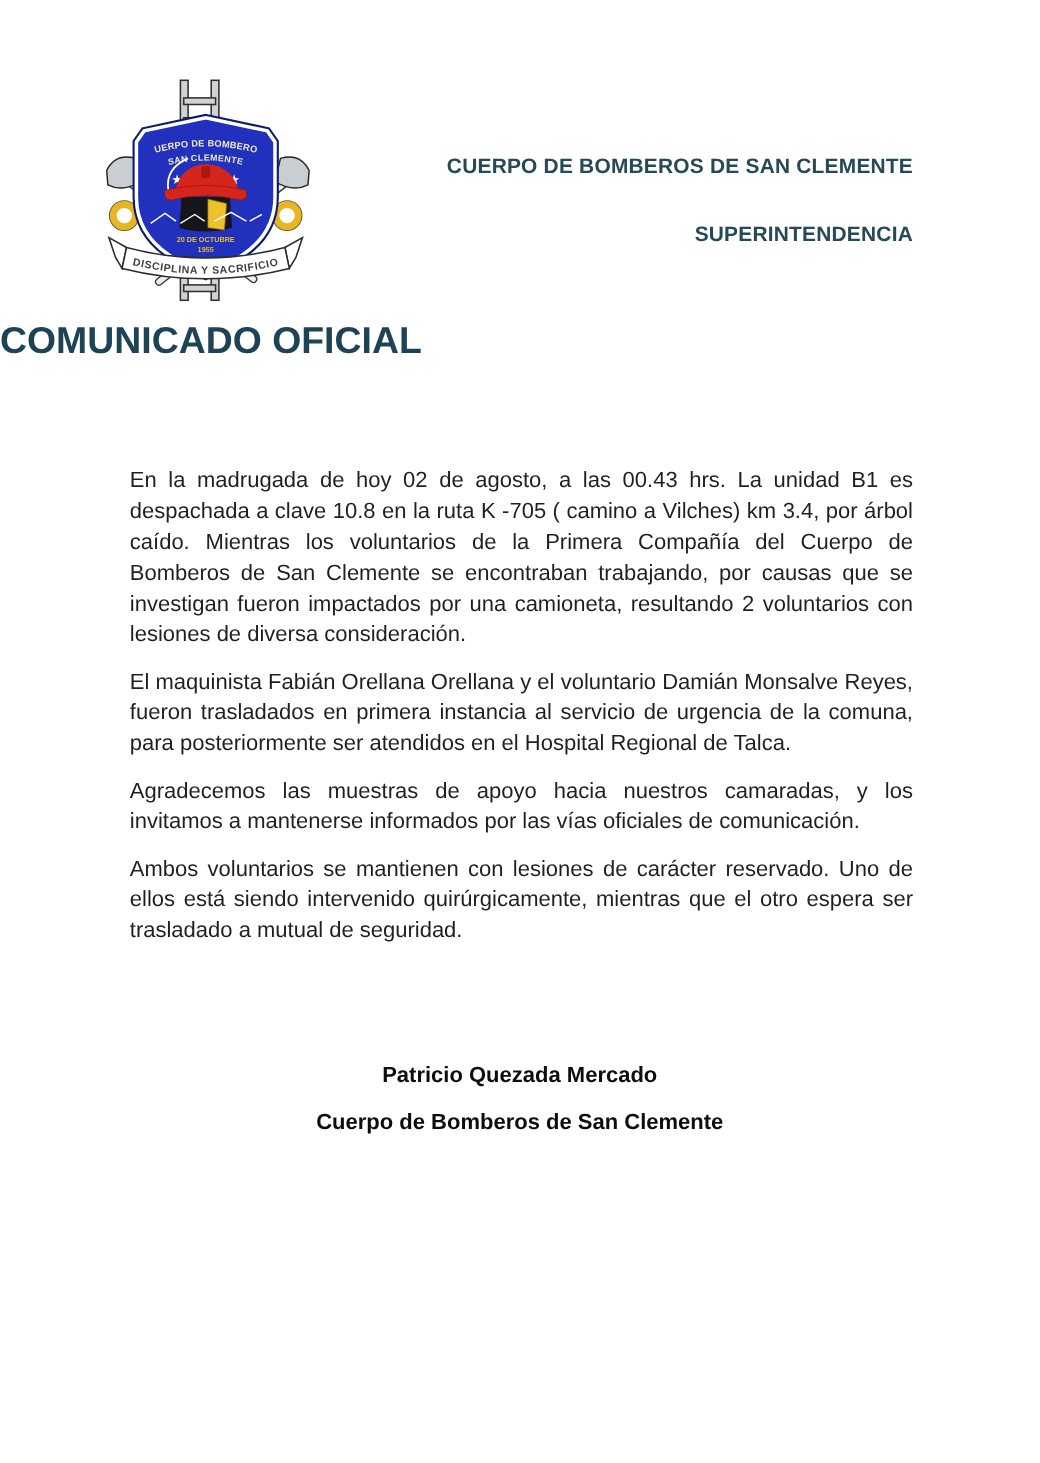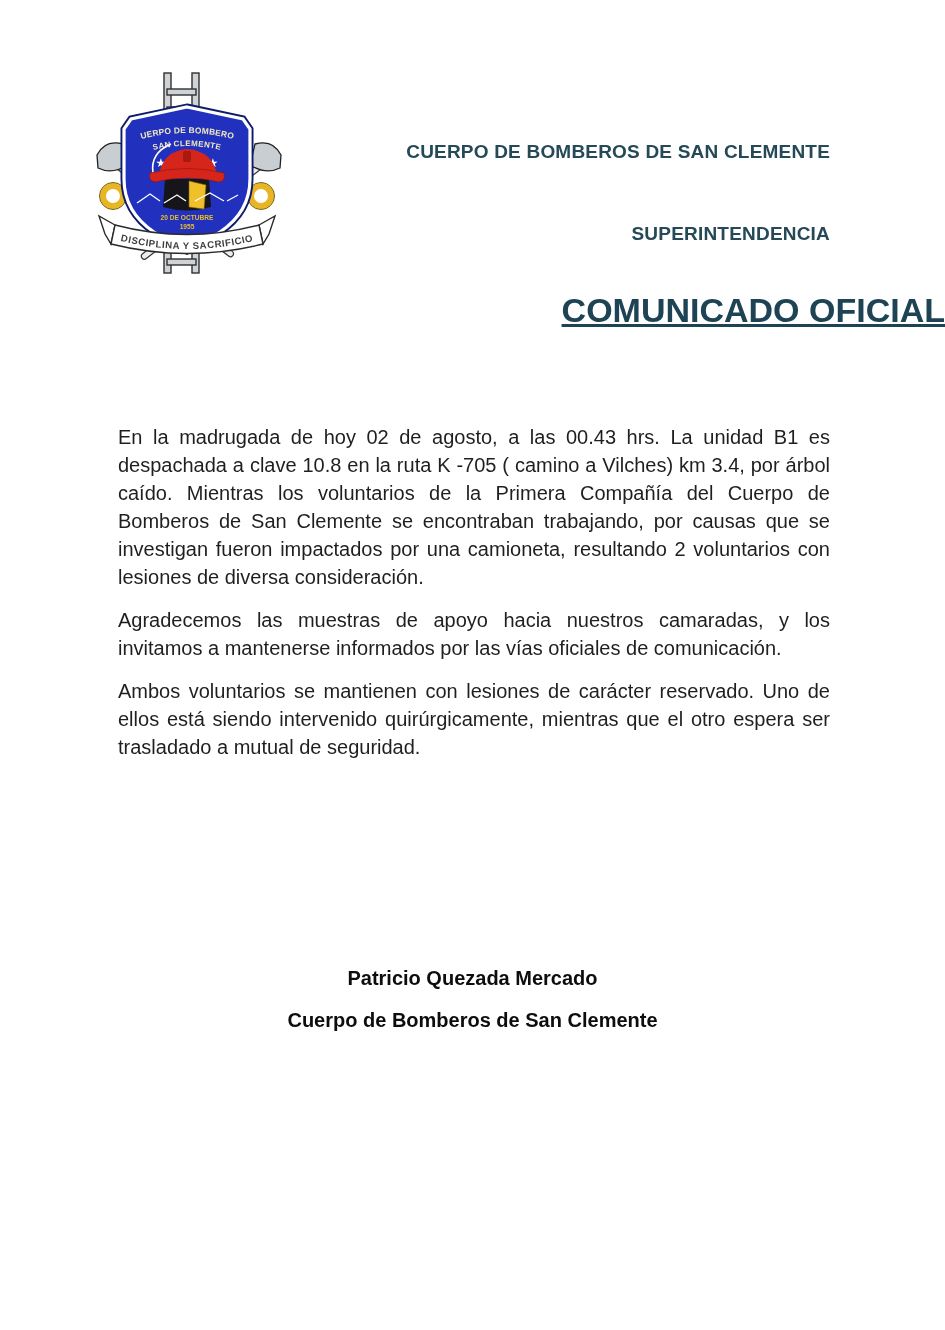--- a/index.html
+++ b/index.html
@@ -10,26 +10,26 @@
   }
   .page { position: absolute; inset: 0; background: #ffffff; }
 
   .crest { position: absolute; left: 93px; top: 66px; width: 192px; height: 220px; }
 
   .header-block {
     position: absolute; top: 141px; right: 115px; text-align: right;
     color: #254957; font-weight: bold; font-size: 19px; line-height: 22px;
     letter-spacing: 0.2px;
   }
-  .header-block .dept { margin-top: 60px; }
+  .header-block .dept { margin-top: 40px; }
 
   .doc-title {
     position: absolute; top: 289px; left: 0; width: 100%;
-    text-align: right; color: #1e4355; font-weight: bold;
-    font-size: 34px; letter-spacing: 0px; line-height: 42px; text-decoration: underline;
+    text-align: left; color: #1e4355; font-weight: bold;
+    font-size: 34px; letter-spacing: 0px; line-height: 42px;
   }
 
   .content {
     position: absolute; top: 423px; left: 118px; width: 712px;
     color: #1f1f1f; font-size: 20px; line-height: 28px;
     text-align: justify;
   }
   .content p { margin: 0 0 15px 0; }
 
   .signature {
@@ -131,20 +131,21 @@
 
   <div class="header-block">
     <div class="org">CUERPO DE BOMBEROS DE SAN CLEMENTE</div>
     <div class="dept">SUPERINTENDENCIA</div>
   </div>
 
   <div class="doc-title">COMUNICADO OFICIAL</div>
 
   <div class="content">
     <p>En la madrugada de hoy 02 de agosto, a las 00.43 hrs. La unidad B1 es despachada a clave  10.8 en la ruta K -705 ( camino a Vilches) km 3.4, por árbol caído. Mientras los voluntarios de la Primera Compañía del Cuerpo de Bomberos de San Clemente se encontraban trabajando, por causas que se investigan fueron impactados por una camioneta, resultando 2 voluntarios con lesiones de diversa consideración.</p>
+    <p>El maquinista Fabián Orellana Orellana y el voluntario Damián Monsalve Reyes, fueron trasladados en primera instancia al servicio de urgencia de la comuna, para posteriormente ser atendidos en el Hospital Regional de Talca.</p>
     <p>Agradecemos las muestras de apoyo hacia nuestros camaradas, y los invitamos a mantenerse informados por las vías oficiales de comunicación.</p>
     <p>Ambos voluntarios se mantienen con lesiones de carácter reservado. Uno de ellos está siendo intervenido quirúrgicamente, mientras que el otro espera ser trasladado a mutual de seguridad.</p>
   </div>
 
   <div class="signature">
     <p>Patricio Quezada Mercado</p>
     <p>Cuerpo de Bomberos de San Clemente</p>
   </div>
 
 </div>

